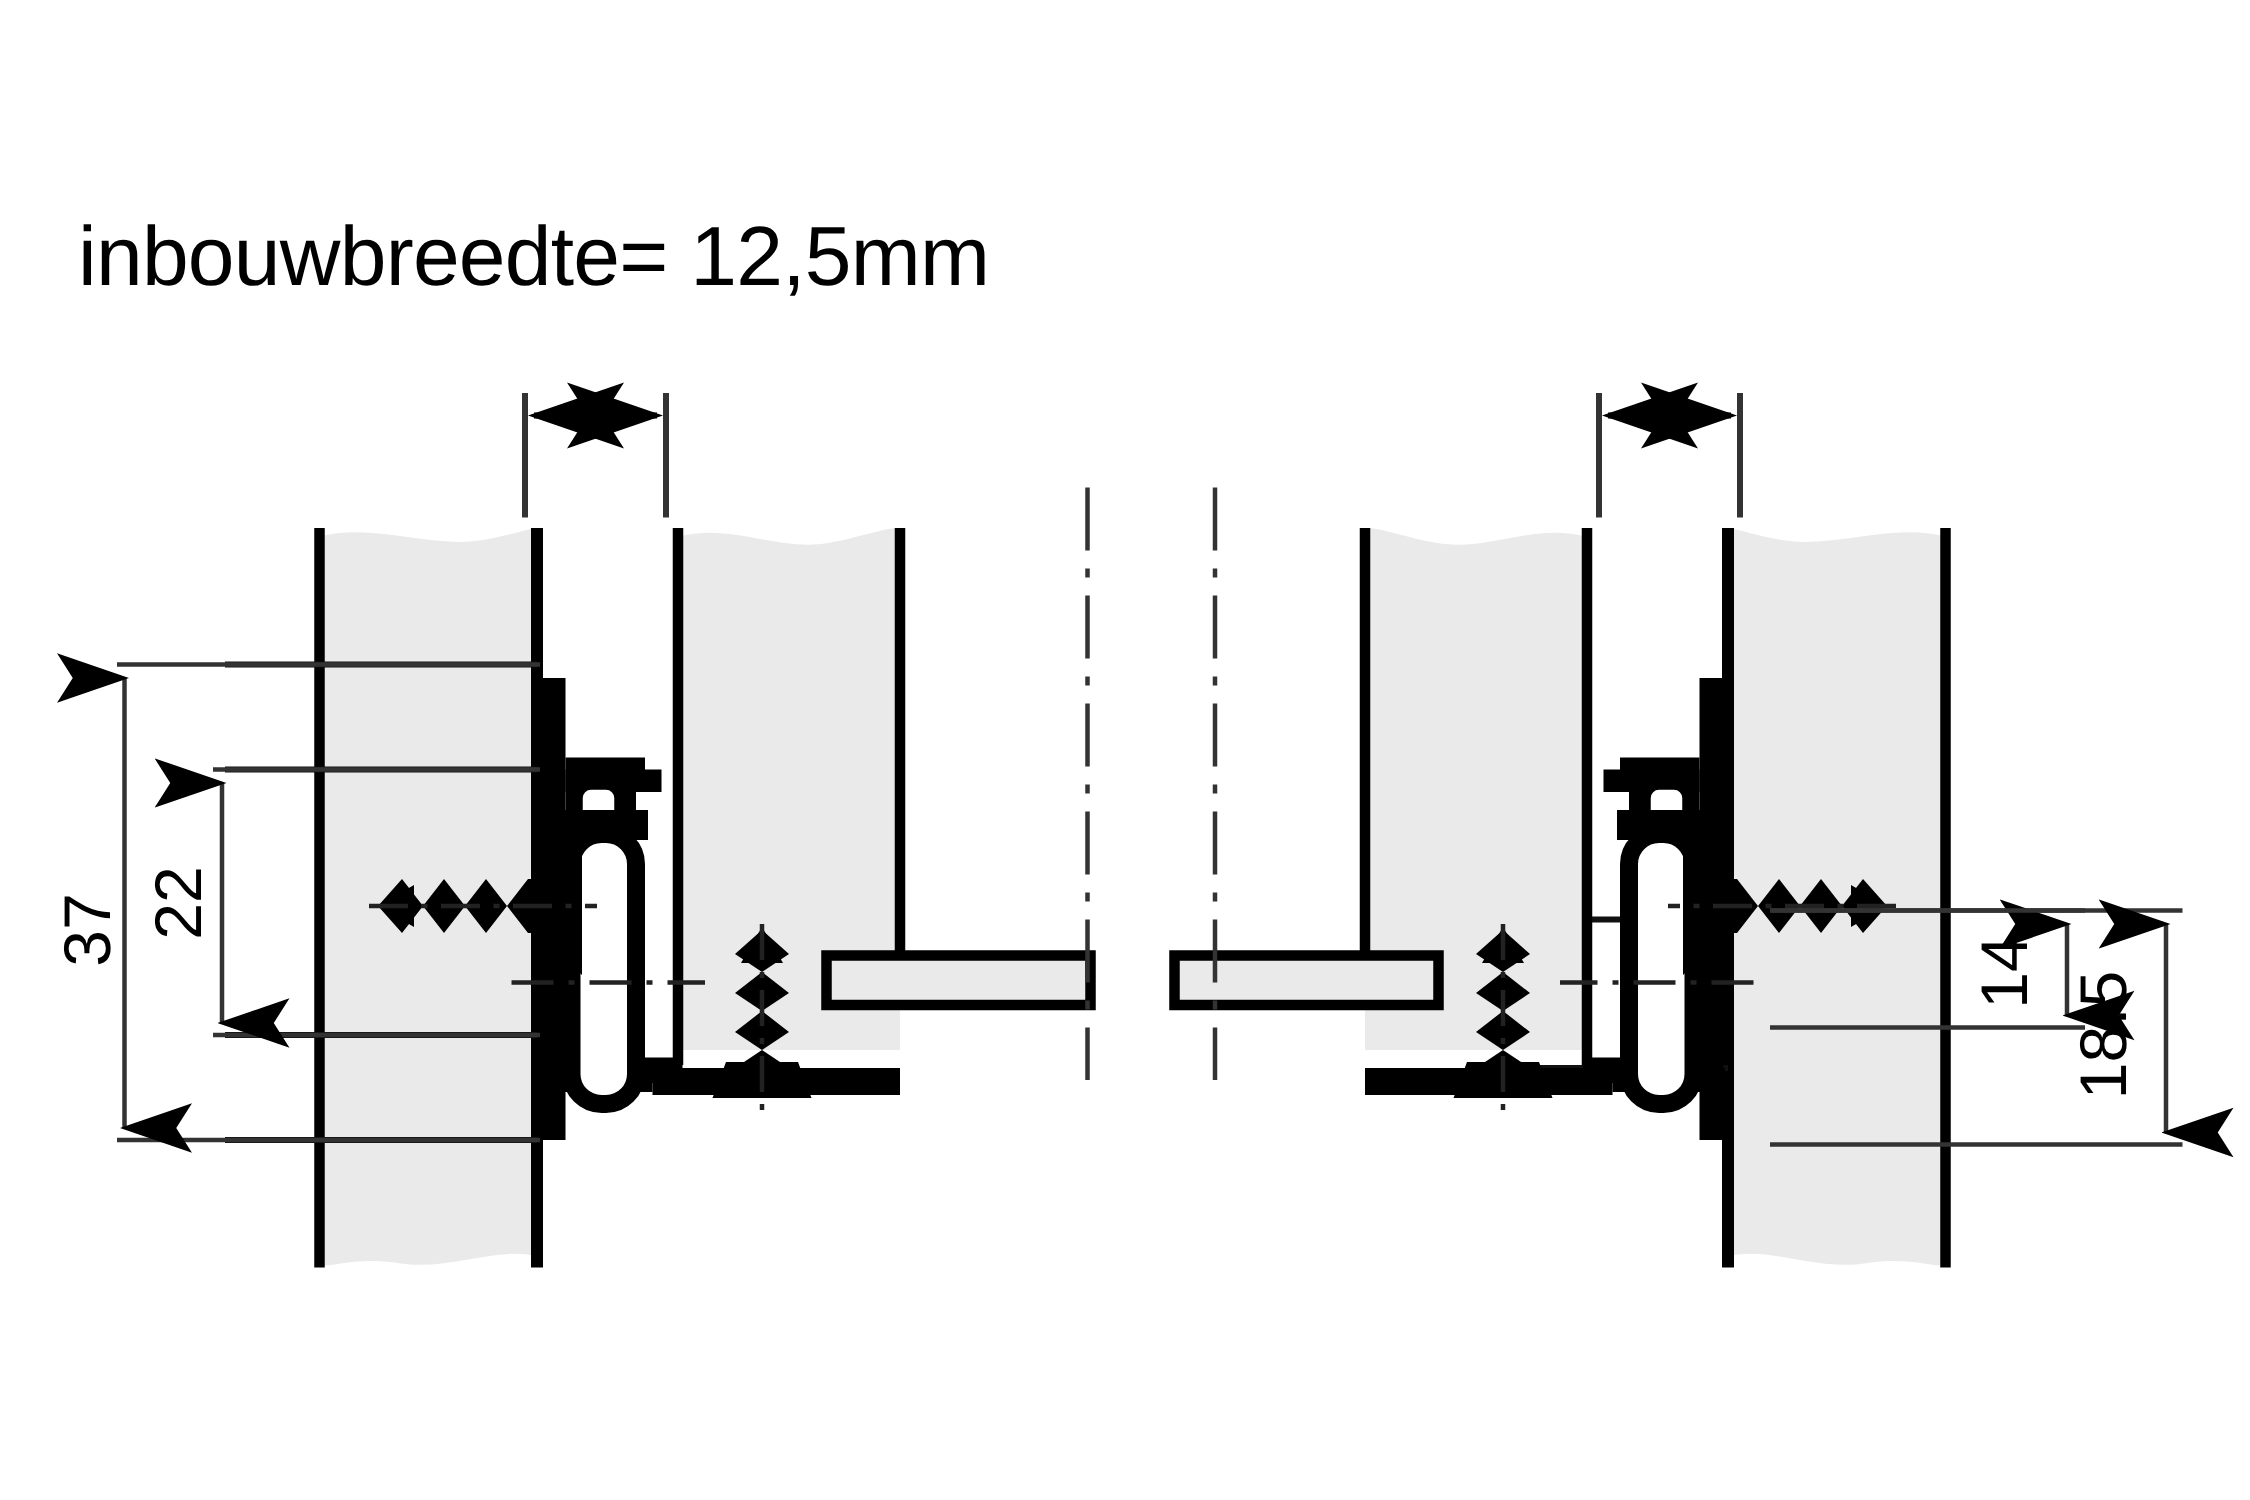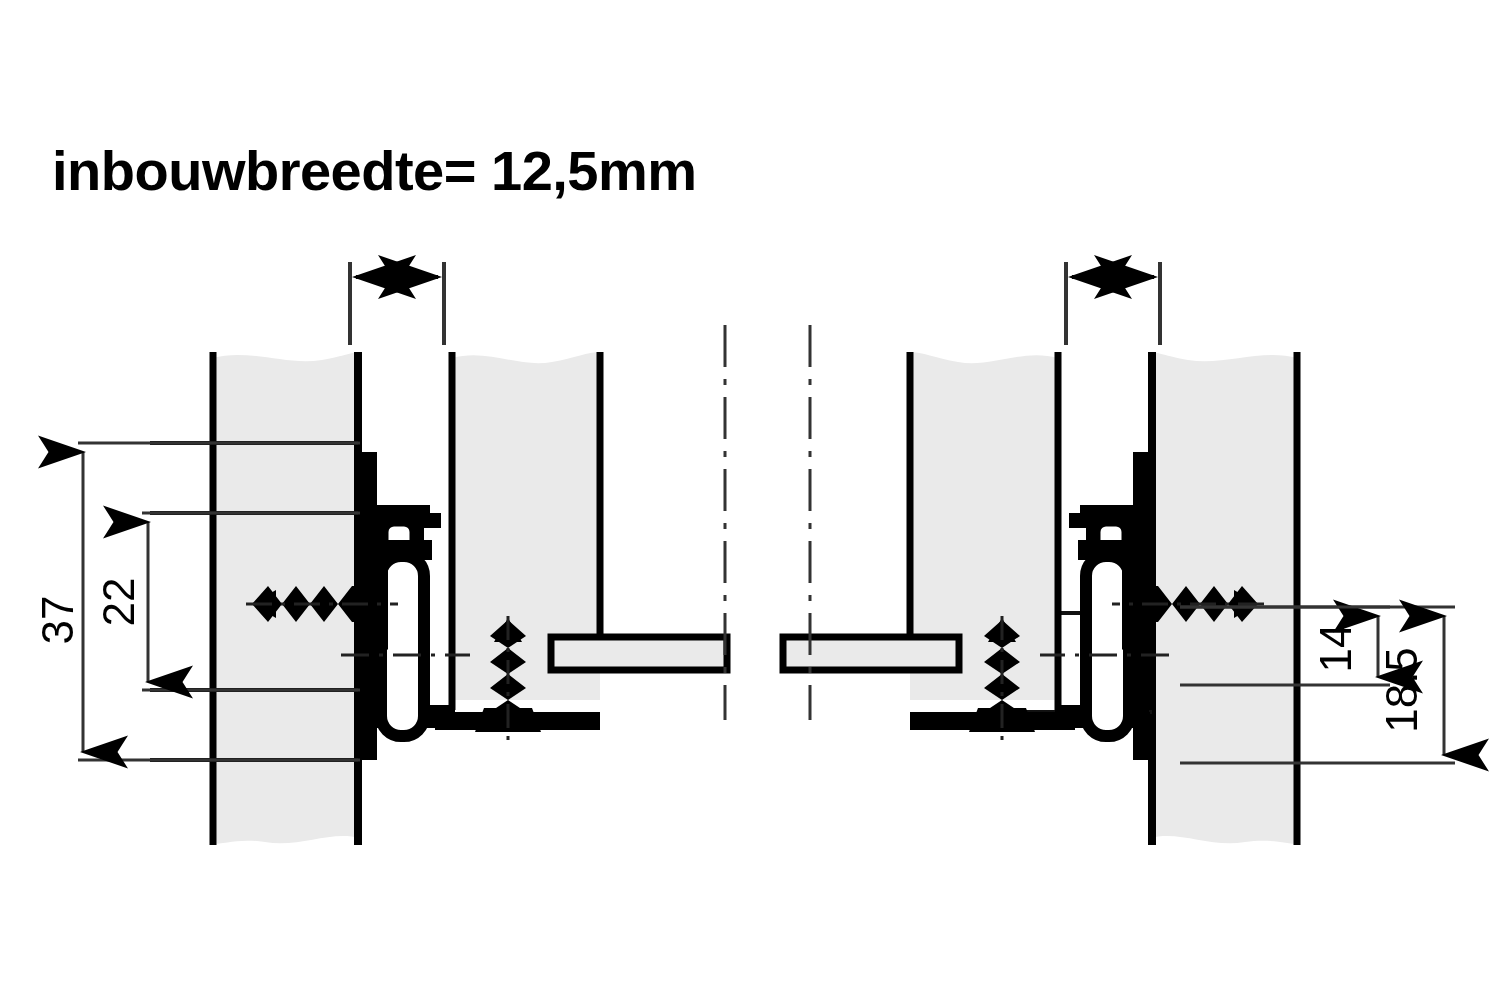--- a/index.html
+++ b/index.html
@@ -1,21 +1,21 @@
 <!DOCTYPE html>
 <html><head>
 <meta charset="utf-8">
 <style>
   html,body{margin:0;padding:0;background:#ffffff;}
   body{width:1500px;height:1000px;overflow:hidden;
        font-family:"Liberation Sans", sans-serif;}
   #stage{position:relative;width:1500px;height:1000px;background:#ffffff;}
   #title{
     position:absolute;left:52px;top:138px;
-    font-size:56px;font-weight:700;color:#000000;
+    font-size:56px;font-weight:400;color:#000000;
     letter-spacing:-0.5px;white-space:nowrap;
   }
   svg#dwg{position:absolute;left:0;top:0;width:1500px;height:1000px;display:block;}
   text.dim{
     font-family:"Liberation Sans", sans-serif;
     font-size:44px;fill:#000000;font-weight:400;
   }
 </style>
 </head>
 <body>

